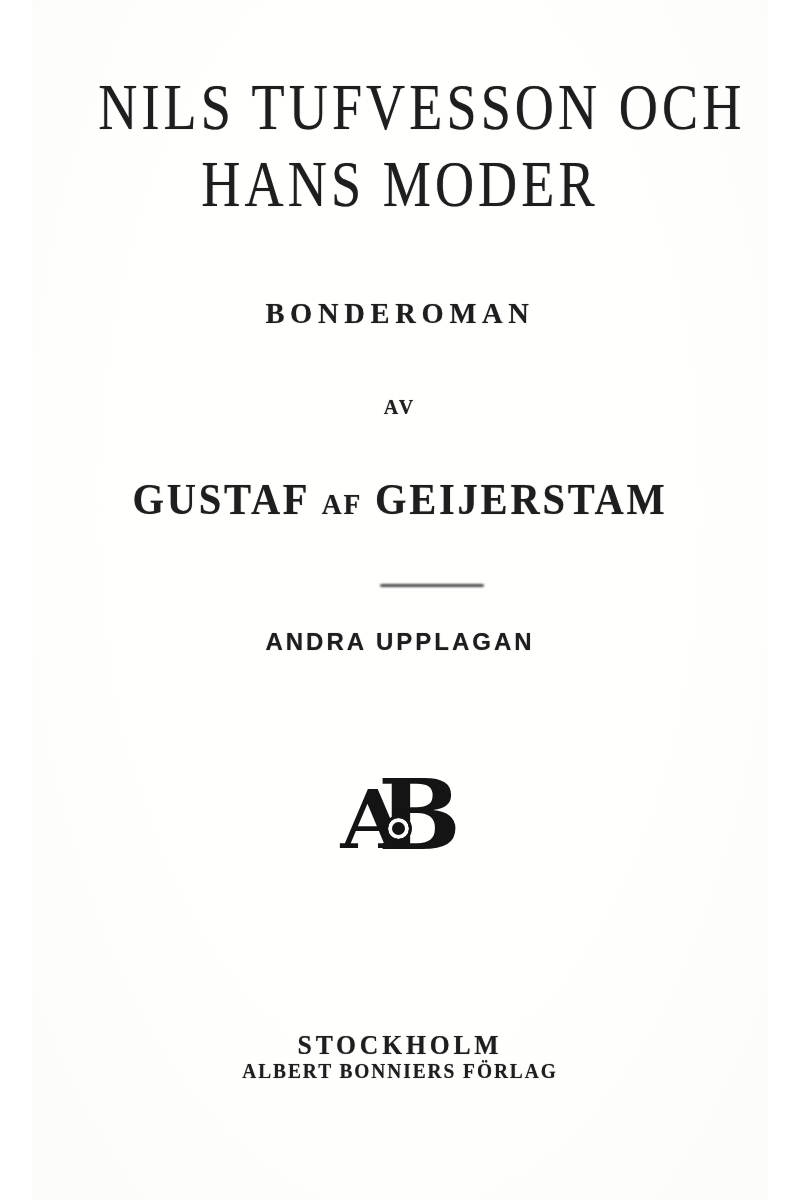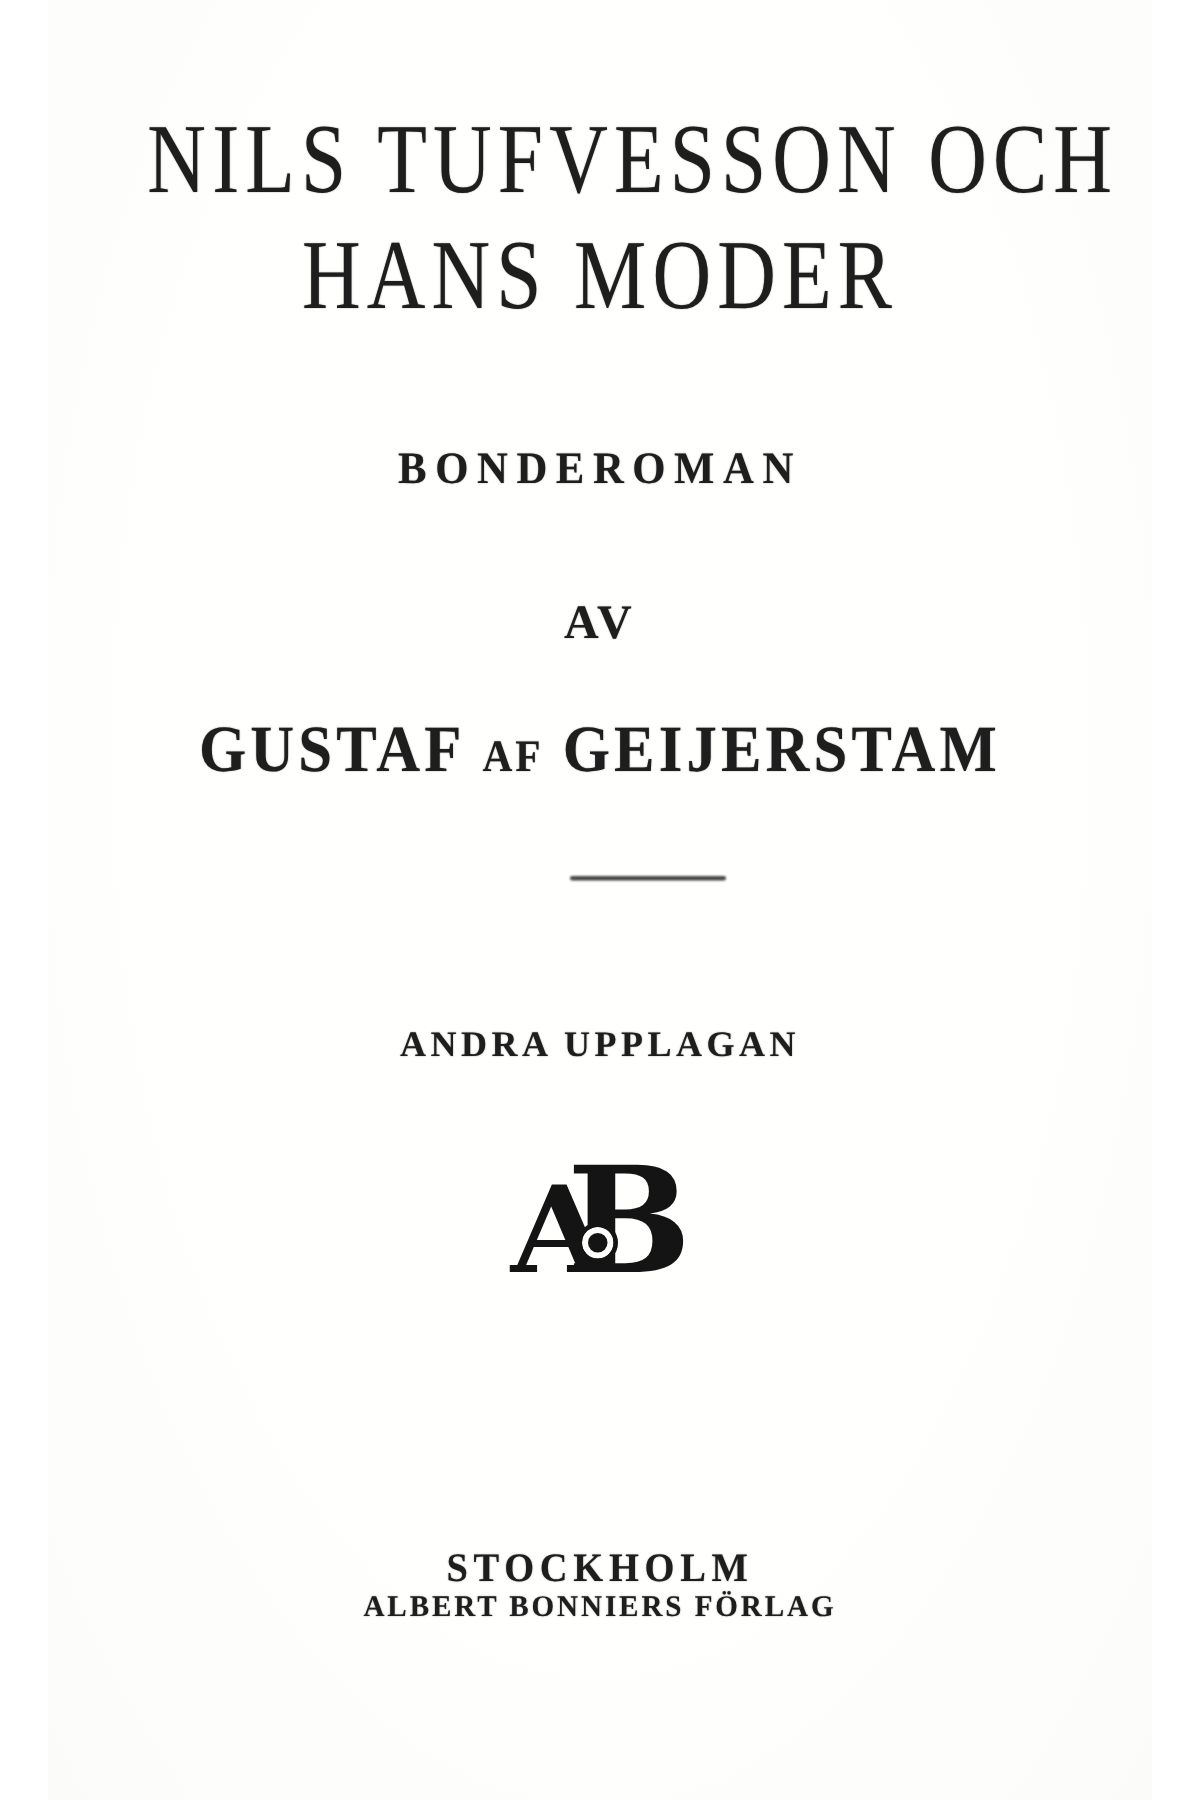--- a/index.html
+++ b/index.html
@@ -34,21 +34,21 @@
   }
   .genre {
     top: 296px;
     font-size: 30px;
     font-weight: 700;
     letter-spacing: 6px;
     transform: scaleX(0.95);
   }
   .byline {
     top: 396px;
-    font-size: 32px;
+    font-size: 20px;
     font-weight: 700;
     letter-spacing: 3px;
   }
   .author {
     top: 474px;
     font-size: 44px;
     font-weight: 700;
     letter-spacing: 3px;
     transform: scaleX(0.92);
     white-space: nowrap;
@@ -61,22 +61,22 @@
     position: absolute;
     top: 584px;
     left: 348px;
     width: 104px;
     height: 3px;
     background: #474747;
     border-radius: 2px;
     filter: blur(0.8px);
   }
   .edition {
-    top: 684px;
-    font-family: Liberation Serif, serif;
+    top: 628px;
+    font-family: Liberation Sans, sans-serif;
     font-size: 24px;
     font-weight: 700;
     letter-spacing: 3px;
   }
   .monogram {
     position: absolute;
     top: 772px;
     left: 50%;
     width: 124px;
     height: 104px;

